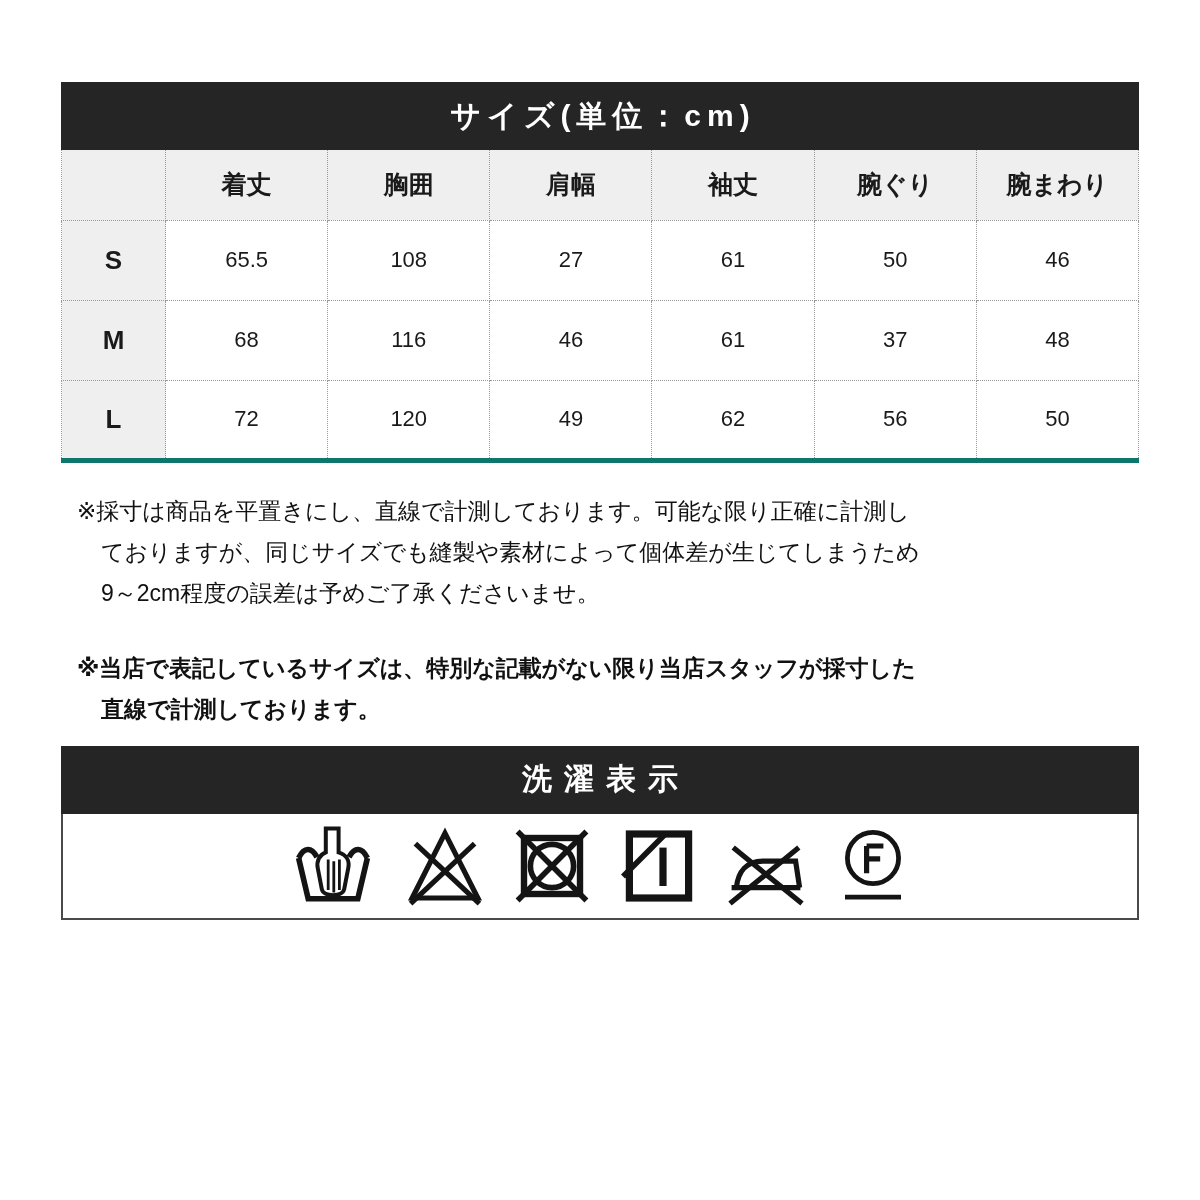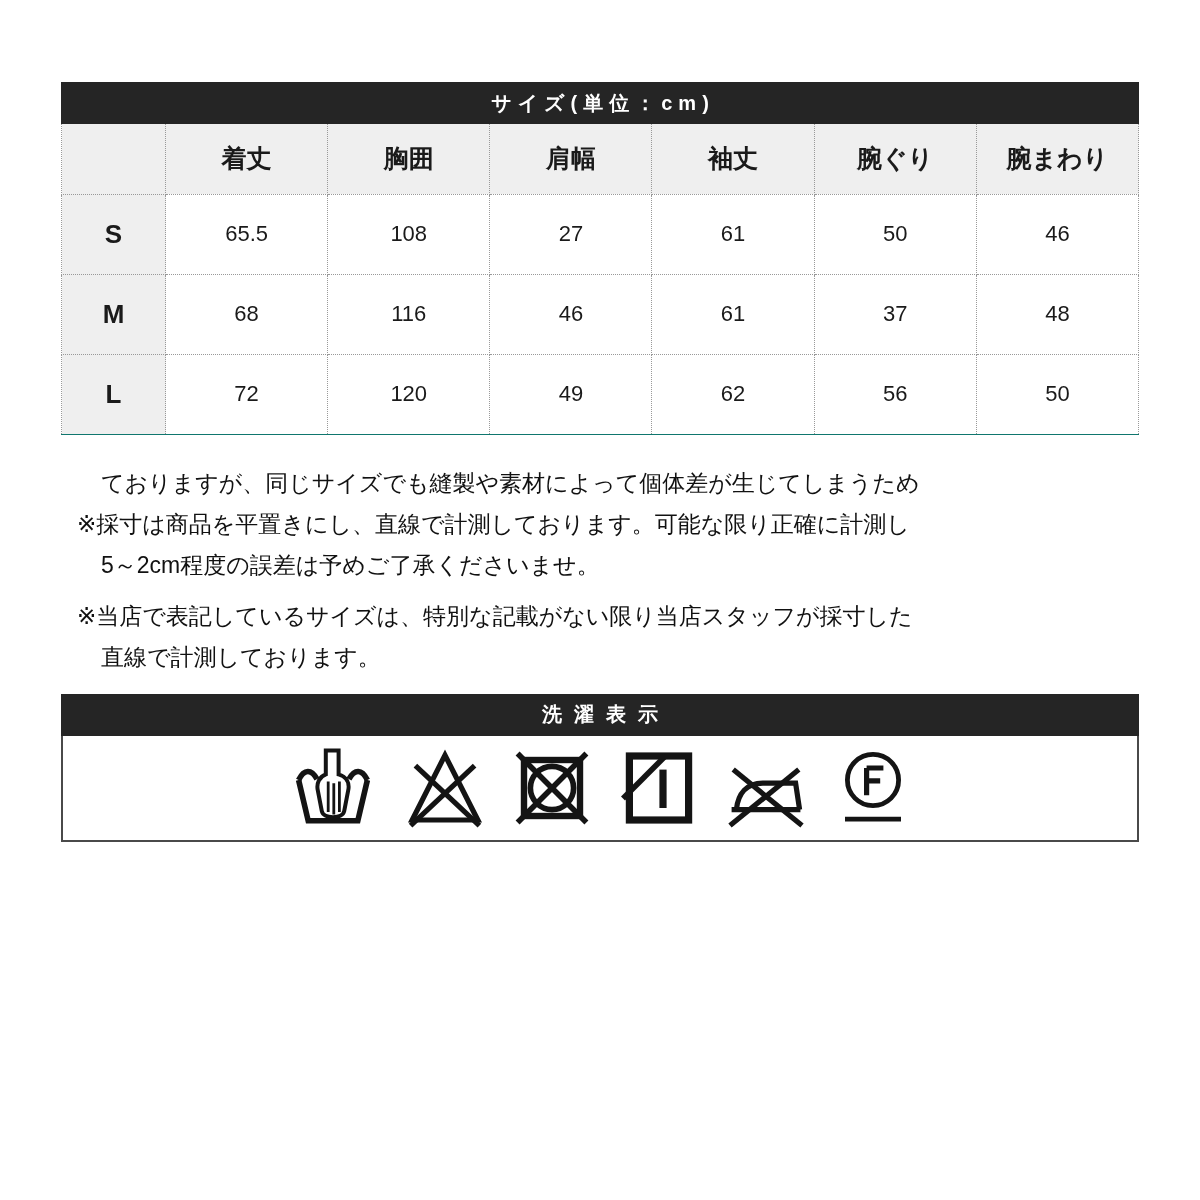--- a/index.html
+++ b/index.html
@@ -7,49 +7,49 @@
   body {
     width: 1200px; height: 1200px;
     font-family: "Liberation Sans", "DejaVu Sans", sans-serif;
     color: #1a1a1a;
     overflow: hidden;
   }
   .page { padding: 82px 61px 0 61px; }
 
   
   .bar {
-    height: 42px; background: #252525; color: #ffffff;
+    height: 68px; background: #252525; color: #ffffff;
     display: flex; align-items: center; justify-content: center;
-    font-weight: bold; font-size: 20px;
+    font-weight: bold; font-size: 30px;
   }
   .bar span { letter-spacing: 6px; padding-left: 6px; white-space: nowrap; }
   .bar.wide-ls span { letter-spacing: 12px; padding-left: 12px; }
 
   
   table.size-table {
     width: 100%; border-collapse: collapse; table-layout: fixed;
-    border-bottom: 1px solid #0f766e;
+    border-bottom: 5px solid #0f766e;
   }
   .size-table col.label-col { width: 104px; }
   .size-table th, .size-table td {
     border: 1px dotted #999999; text-align: center; vertical-align: middle;
   }
   .size-table thead th {
     height: 70px; background: #efefef;
     font-size: 25px; font-weight: bold; border-top: none;
   }
   .size-table tbody tr { height: 80px; }
   .size-table tbody th {
     background: #efefef; font-size: 26px; font-weight: bold;
   }
   .size-table tbody td { background: #ffffff; font-size: 22px; font-weight: normal; }
 
   
   .notes { margin: 28px 0 0 16px; font-size: 23px; line-height: 41px; color: #111111; }
-  .note + .note { margin-top: 10px; }
+  .note + .note { margin-top: 34px; font-weight: bold; }
   .note-line { white-space: nowrap; }
   .note-line.indent { padding-left: 24px; }
 
   
   .box-section.material { margin-top: 27px; }
   .box-section.care { margin-top: 16px; }
   .box-body {
     border: 2px solid #4a4a4a; border-top: none; background: #ffffff;
     display: flex; align-items: center; justify-content: center;
   }
@@ -115,23 +115,23 @@
           <td>62</td>
           <td>56</td>
           <td>50</td>
         </tr>
       </tbody>
     </table>
   </section>
 
   <div class="notes">
     <div class="note">
+      <div class="note-line">※採寸は商品を平置きにし、直線で計測しております。可能な限り正確に計測し</div>
       <div class="note-line indent">ておりますが、同じサイズでも縫製や素材によって個体差が生じてしまうため</div>
-      <div class="note-line">※採寸は商品を平置きにし、直線で計測しております。可能な限り正確に計測し</div>
-      <div class="note-line indent">5～2cm程度の誤差は予めご了承くださいませ。</div>
+      <div class="note-line indent">9～2cm程度の誤差は予めご了承くださいませ。</div>
     </div>
     <div class="note">
       <div class="note-line">※当店で表記しているサイズは、特別な記載がない限り当店スタッフが採寸した</div>
       <div class="note-line indent">直線で計測しております。</div>
     </div>
   </div>
 
 
   <section class="box-section care">
     <div class="bar wide-ls">

